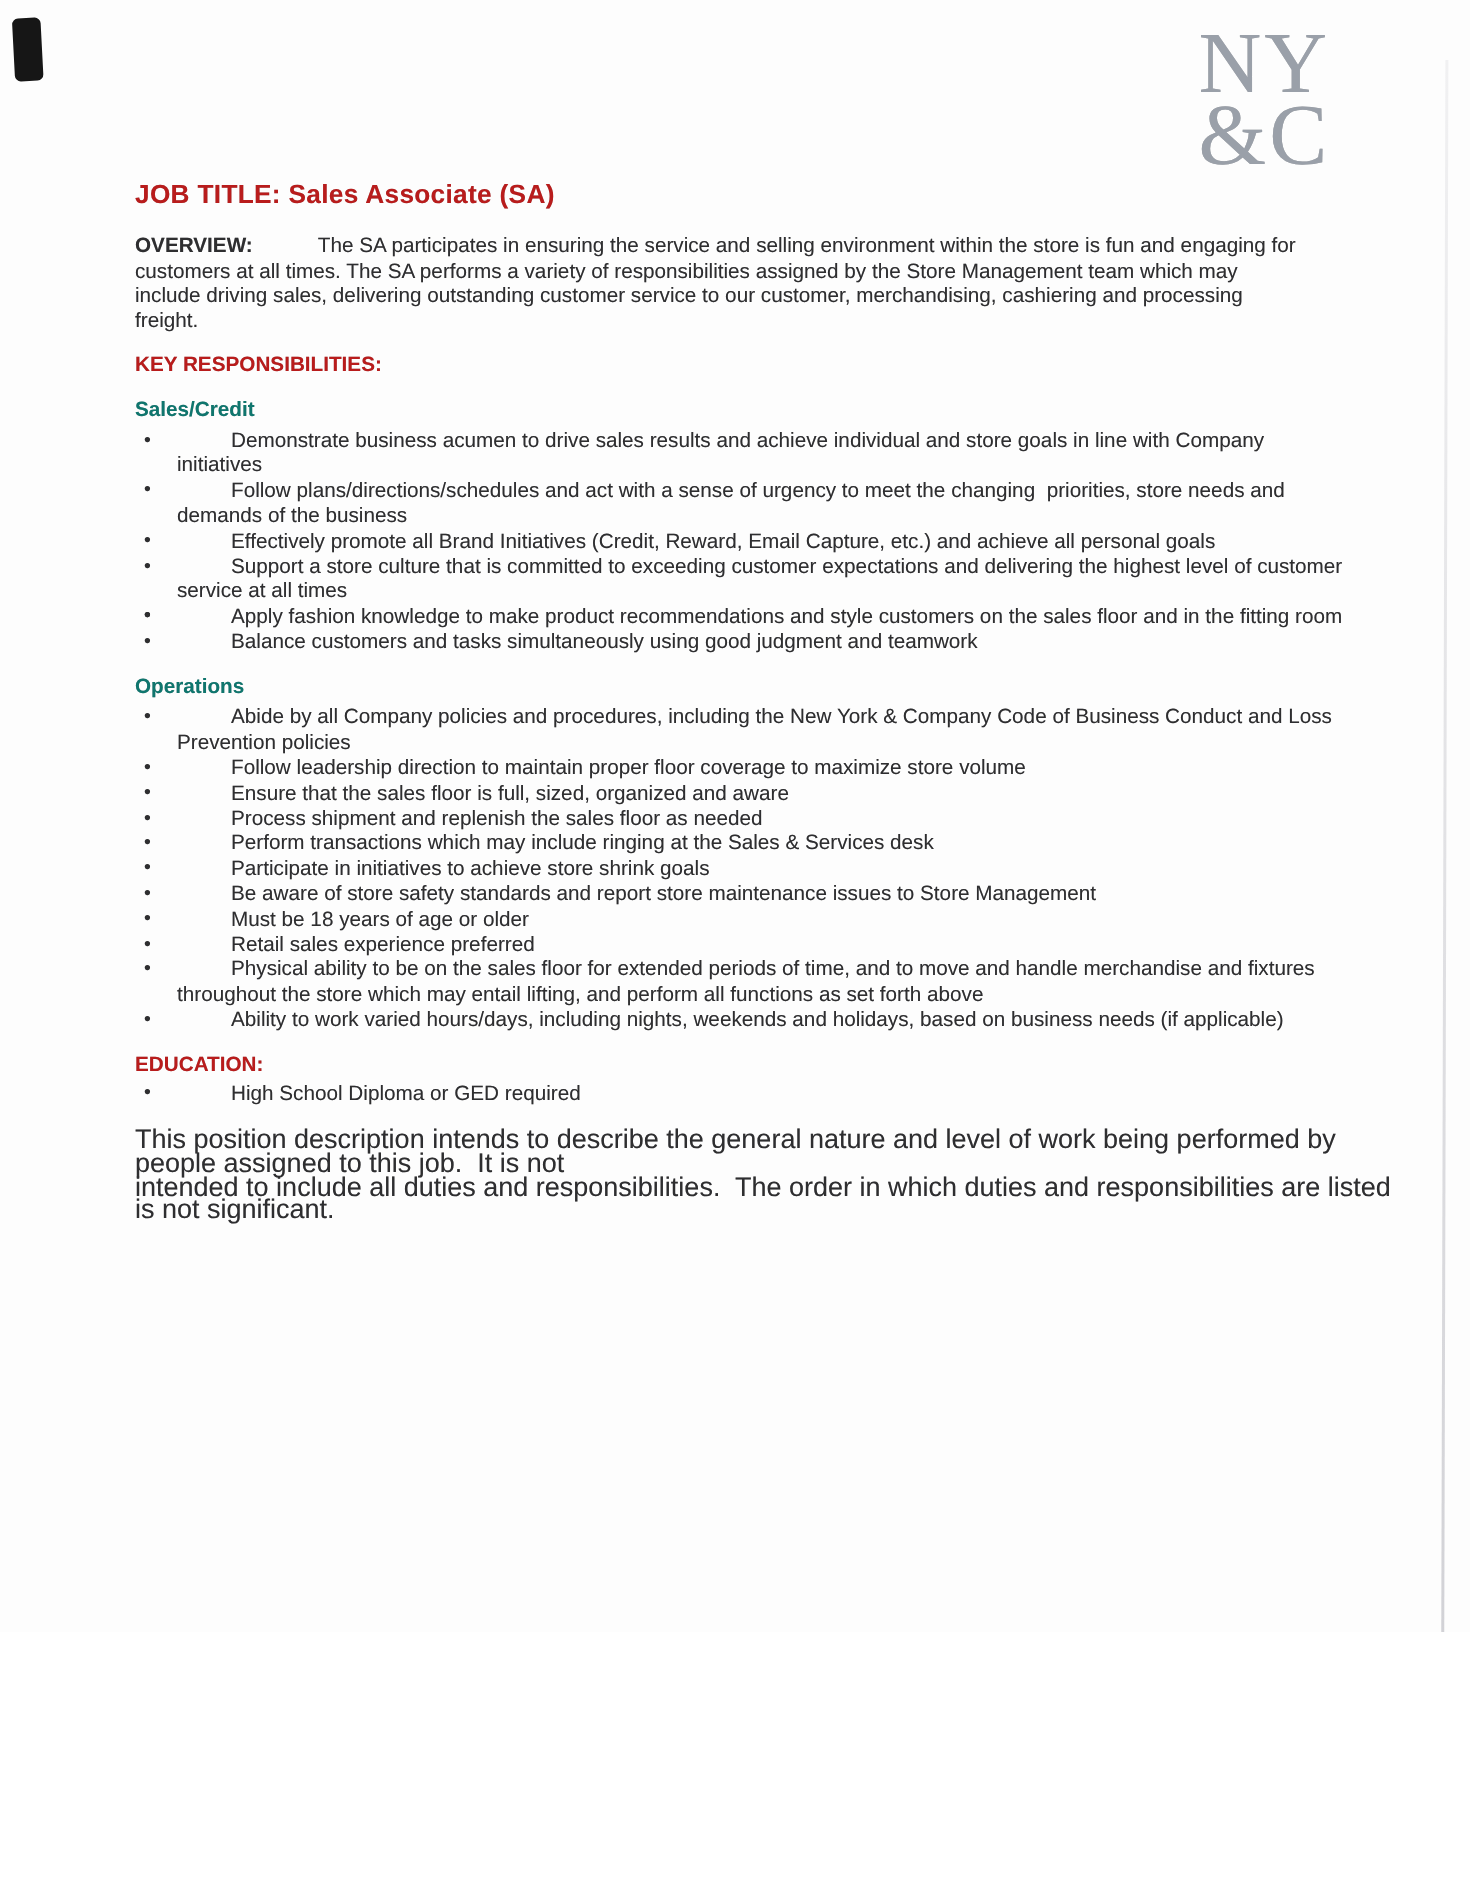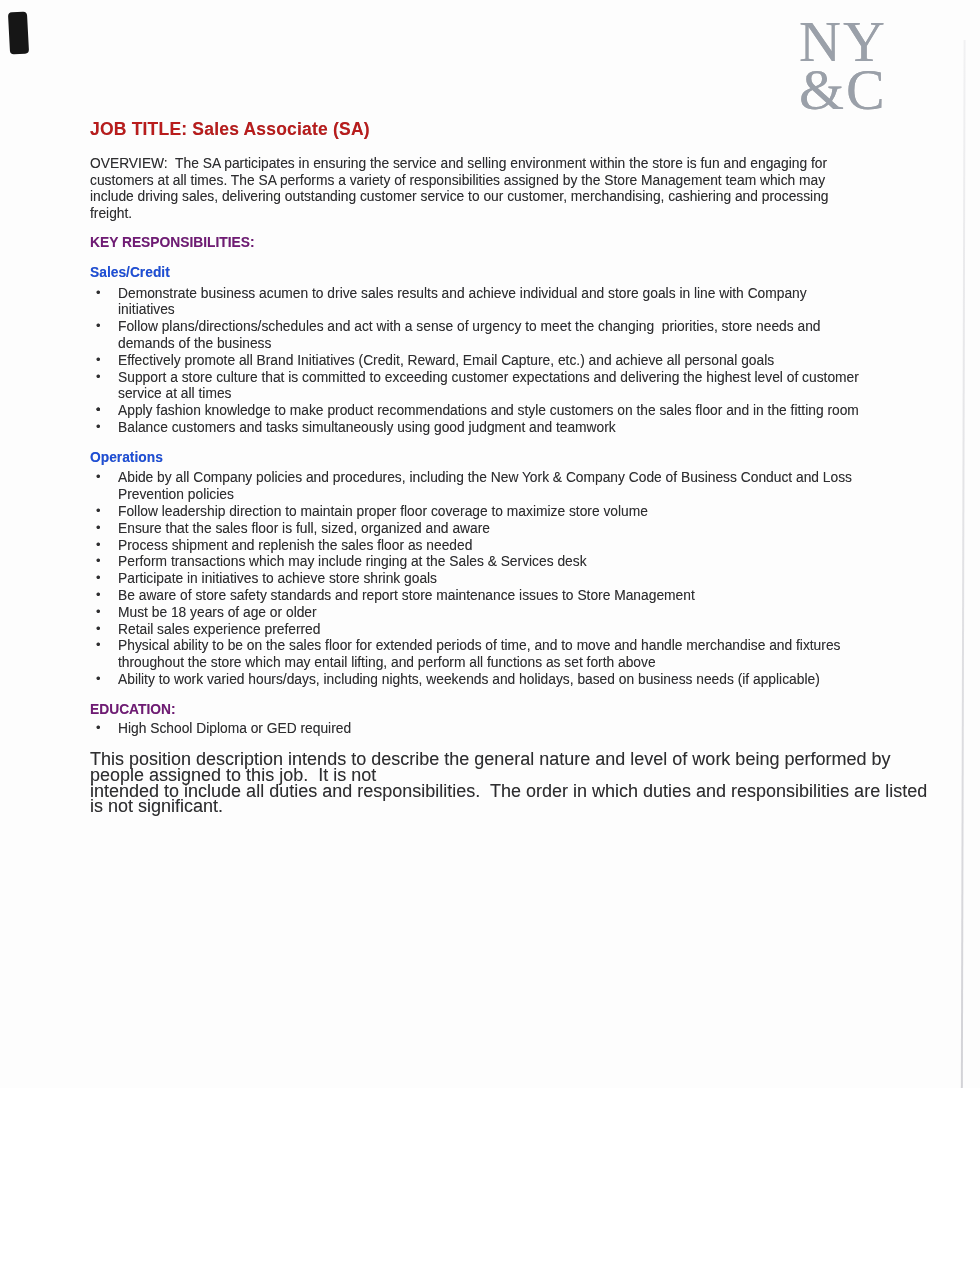--- a/index.html
+++ b/index.html
@@ -5,38 +5,38 @@
   html, body { margin:0; padding:0; background:#ffffff; }
   .page {
     position:relative;
     width:980px; height:1088px;
     background:#fdfdfd;
     font-family:"Liberation Sans","DejaVu Sans",sans-serif;
     color:#2e2e30;
     overflow:hidden;
     text-shadow:0 0 0.4px rgba(45,45,48,0.35);
   }
-  .pre { white-space:pre-wrap; }
+  .pre { white-space:pre-wrap;margin-left:36px; }
 
   
   .logo {
     position:absolute; left:799px; top:18px;
     font-family:"Liberation Serif","DejaVu Serif",serif;
     font-size:58px; line-height:48px; letter-spacing:2px;
     font-weight:400;
   }
   .logo-line { display:block; }
 
   
   .content { position:absolute; left:90px; top:120px; width:852px; }
   .title { margin:0; font-size:17.5px; line-height:19px; font-weight:bold; letter-spacing:0.2px; color:#b91c1c; }
   .overview { margin:17px 0 0; font-size:13.8px; line-height:16.6px; }
-  .b { font-weight:normal; }
-  h2.doc-h2 { margin:13px 0 3px; font-size:13.8px; line-height:16.6px; font-weight:bold; color:#701a75; }
-  h3.doc-h3 { margin:13px 0 4px; font-size:13.8px; line-height:16.6px; font-weight:bold; color:#1d4ed8; }
+  .b { font-weight:bold; }
+  h2.doc-h2 { margin:13px 0 3px; font-size:13.8px; line-height:16.6px; font-weight:bold; color:#b91c1c; }
+  h3.doc-h3 { margin:13px 0 4px; font-size:13.8px; line-height:16.6px; font-weight:bold; color:#0f766e; }
   ul.bullets { list-style:none; margin:0; padding:0; }
   ul.bullets li { position:relative; padding-left:28px; font-size:13.8px; line-height:16.8px; }
   .dot { position:absolute; left:6px; top:-1px; font-size:13px; color:#2e2e30; }
   .disclaimer { margin:14px 0 0; font-size:18px; line-height:15.8px; }
 
   .updated { position:absolute; left:720px; top:1180px; font-size:13.5px; line-height:16px; }
 
   
   .scan-line-right {
     position:absolute; left:962px; top:40px; width:1.5px; height:1210px;

